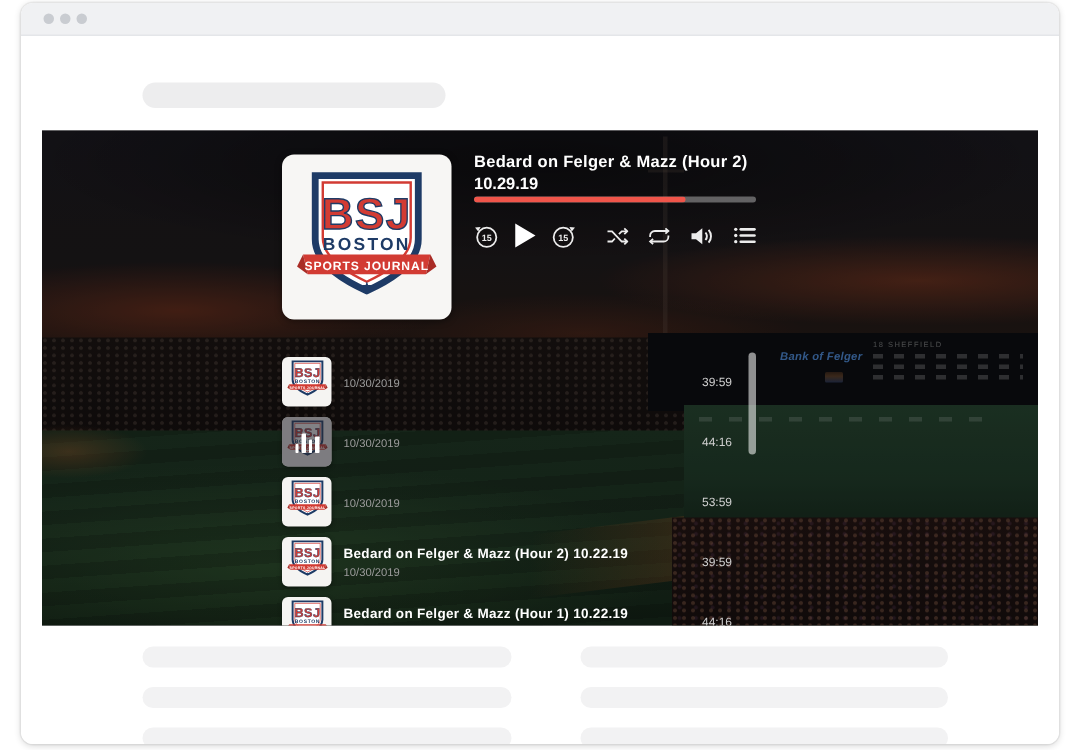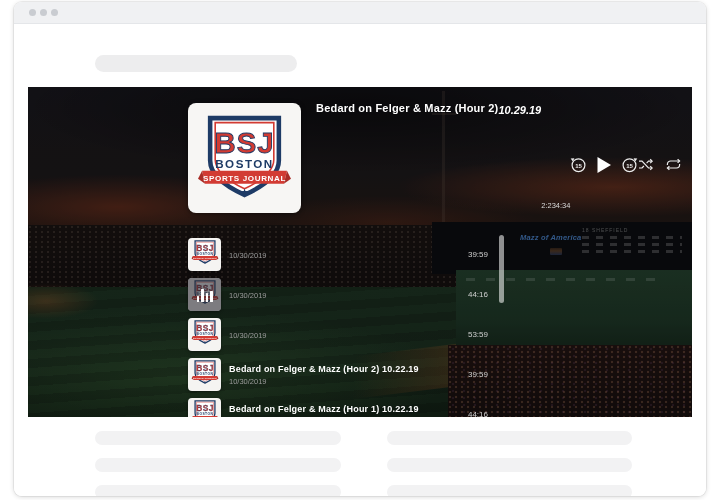--- a/index.html
+++ b/index.html
@@ -112,26 +112,26 @@
 
   
   .pcontent { position: absolute; left: 160px; top: 16px; width: 316px; }
   .top-row { display: flex; gap: 15px; }
   .art {
     width: 113px; height: 110px; background: #f7f6f4; border-radius: 8px;
     display: flex; align-items: center; justify-content: center; flex: none;
     box-shadow: 0 1px 5px rgba(0,0,0,.45);
   }
   .art svg { width: 97px; height: 97px; }
-  .details { flex: 1; min-width: 0; display: flex; flex-direction: row; padding-top: 0; }
+  .details { flex: 1; min-width: 0; display: flex; flex-direction: column; padding-top: 0; }
   .np-title {
     color: #fff; font-weight: bold; font-size: 11px; line-height: 15px;
     letter-spacing: .2px; white-space: nowrap; margin-top: -2px;
   }
-  .np-date { color: #fff; font-weight: bold; font-size: 11px; line-height: 15px; font-style: italic; }
+  .np-date { color: #fff; font-weight: bold; font-size: 11px; line-height: 15px; }
   .ptimes {
     margin-top: auto; display: flex; justify-content: space-between;
     color: #d9d9d9; font-size: 7.5px; margin-bottom: 3px;
   }
   .ptrack {
     height: 4px; border-radius: 2px; background: rgba(170,170,170,.55);
     overflow: hidden; cursor: pointer;
   }
   .pfill { height: 100%; border-radius: 2px; background: #f0554a; width: 0; }
   .controls { margin-top: 13px; display: flex; align-items: center; justify-content: space-between; }
@@ -189,21 +189,21 @@
 
     <div class="pill-top"></div>
 
     <div class="player">
 
       <div class="bg-sky"></div>
       <div class="tower"></div>
       <div class="tower-bar"></div>
       <div class="band-mid"></div>
       <div class="scoreboard">
-        <div class="sign-bank">Mazz of America</div>
+        <div class="sign-bank">Bank of Felger</div>
         <div class="sign-flag"></div>
         <div class="sign-sheffield">18 SHEFFIELD</div>
         <div class="board-rows">
             <i></i>
             <i></i>
             <i></i>
           </div>
       </div>
       <div class="grass"></div>
       <div class="dirt-left"></div>
@@ -225,24 +225,20 @@
     <polygon points="6,62 2,70 9,75" fill="#a92c26"></polygon>
     <polygon points="90,62 94,70 87,75" fill="#a92c26"></polygon>
     <text x="48" y="72" text-anchor="middle" font-size="8" font-weight="bold" font-family="Liberation Sans, sans-serif" fill="#ffffff" letter-spacing="0.6">SPORTS JOURNAL</text>
     <text x="48" y="86" text-anchor="middle" font-size="9" fill="#1e3b66">★</text>
   </svg>
 </span>
           </div>
           <div class="details">
             <div class="np-title">Bedard on Felger &amp; Mazz (Hour 2)</div>
             <div class="np-date">10.29.19</div>
-            <div class="ptimes">
-              <span>2:23</span>
-              <span>4:34</span>
-            </div>
             <div class="ptrack">
               <div class="pfill" style="width: 75%;"></div>
             </div>
             <div class="controls">
               <div class="cgroup">
                 <button class="icon-btn">
                   <svg width="17" height="17" viewBox="0 0 17 17">
                     <circle cx="8.5" cy="9.2" r="6.4" fill="none" stroke="#ececec" stroke-width="1.2"></circle>
                     <polygon points="2.8,5.4 0.7,2.6 4.4,2.3" fill="#ececec"></polygon>
                     <text x="8.5" y="11.6" text-anchor="middle" font-size="6" font-weight="bold" font-family="Liberation Sans, sans-serif" fill="#ececec">15</text>

